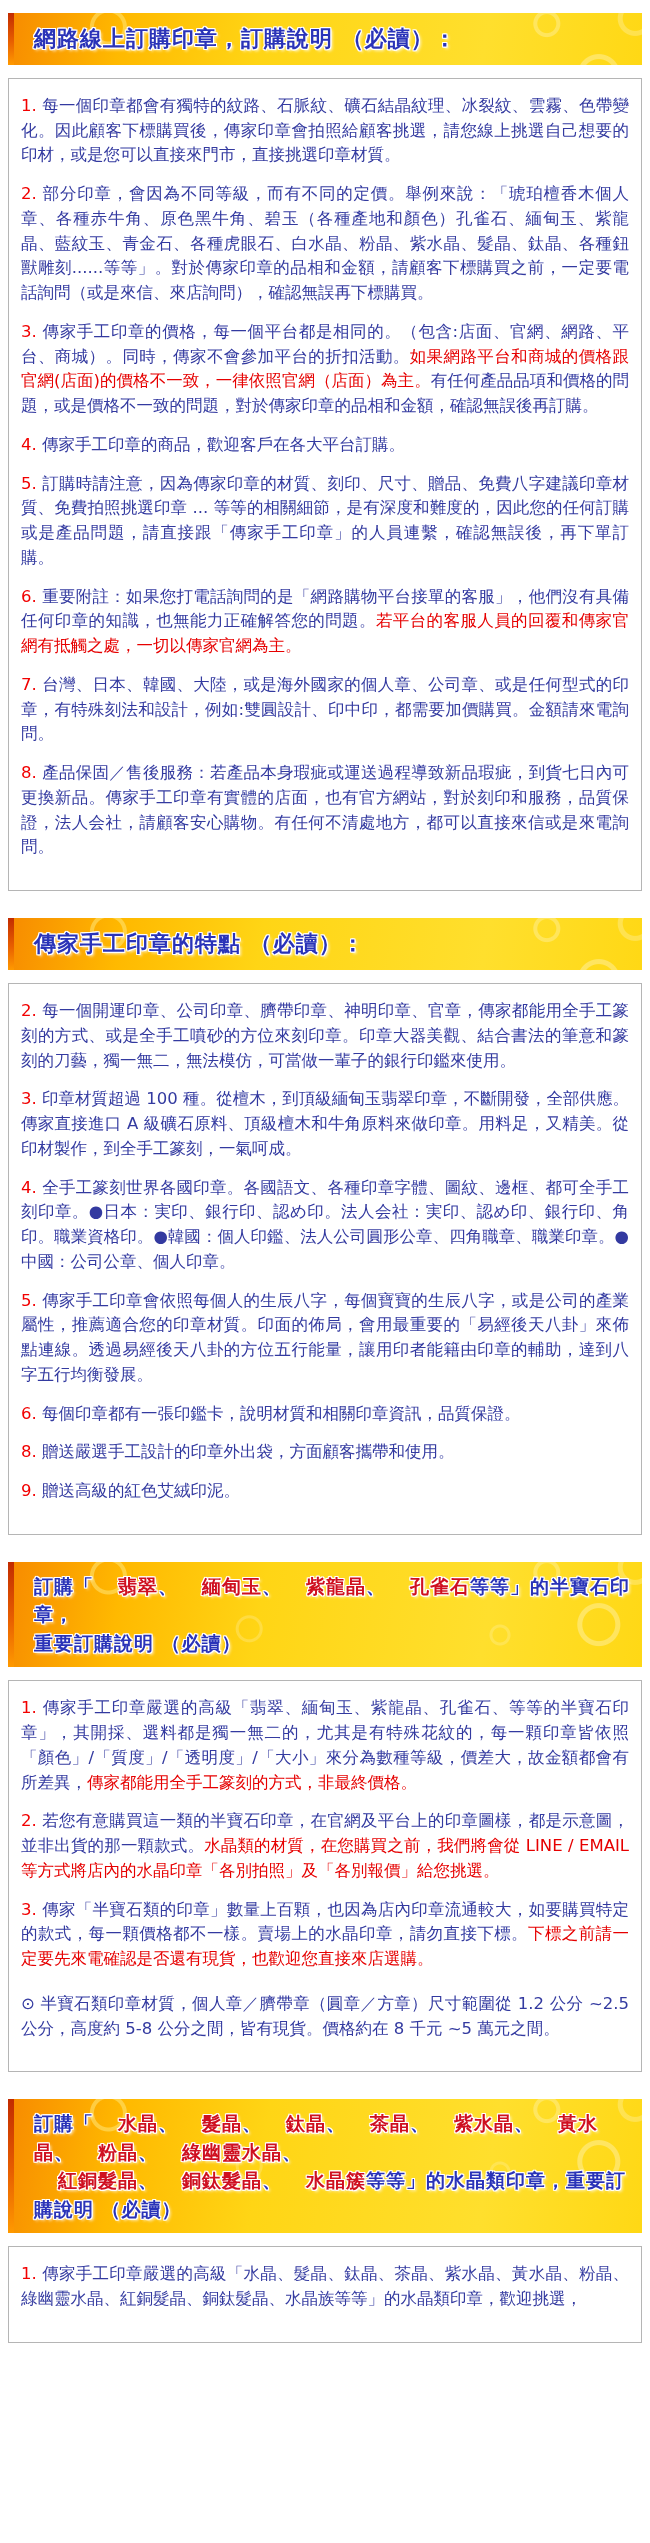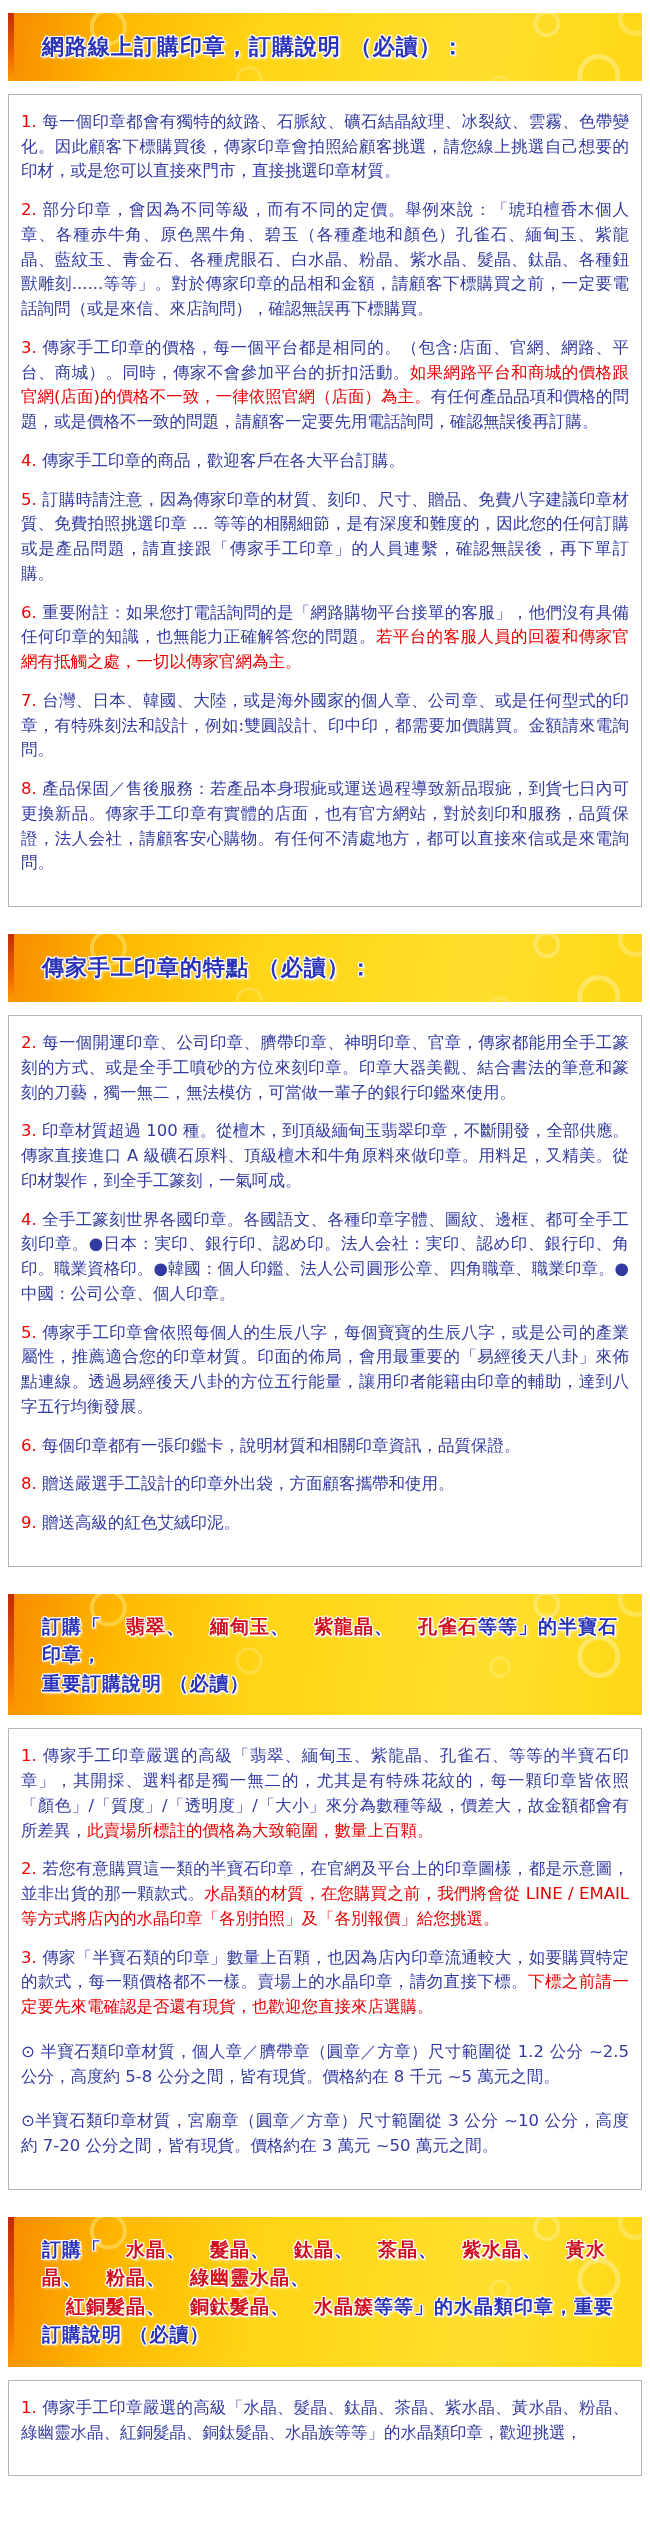--- a/index.html
+++ b/index.html
@@ -29,21 +29,21 @@
       radial-gradient(circle at 92% 18%, transparent 12px, rgba(255,255,255,.24) 13px, rgba(255,255,255,.24) 17px, transparent 18px),
       radial-gradient(circle at 40% 70%, transparent 7px,  rgba(255,255,255,.18) 8px,  rgba(255,255,255,.18) 10px, transparent 11px);
   }
   .banner::before{
     content:"";position:absolute;left:30px;top:-22px;width:320px;height:120px;pointer-events:none;
     background:
       radial-gradient(circle at 22% 30%, transparent 14px, rgba(255,230,120,.55) 15px, rgba(255,230,120,.55) 18px, transparent 19px),
       radial-gradient(circle at 66% 74%, transparent 10px, rgba(255,230,120,.45) 11px, rgba(255,230,120,.45) 13px, transparent 14px);
   }
   .title{
-    position:relative;z-index:2;margin:8px;font-weight:bold;letter-spacing:1px;line-height:1.45;
+    position:relative;z-index:2;margin:0;font-weight:bold;letter-spacing:1px;line-height:1.45;
   }
   .banner--lg .title{font-size:22px;}
   .banner--sm .title{font-size:19px;line-height:1.5;}
   .banner .seg-b{color:#2a33b8;}
   .banner .seg-r{color:#cf1020;padding-left:24px;}
   .banner .seg-b,.banner .seg-r{
     text-shadow:
       1px 0 0 #fff,-1px 0 0 #fff,0 1px 0 #fff,0 -1px 0 #fff,
       1px 1px 0 #fff,-1px -1px 0 #fff,1px -1px 0 #fff,-1px 1px 0 #fff,
       2px 2px 3px rgba(255,255,255,.85);
@@ -69,21 +69,21 @@
 <div class="page">
 
   <section class="block">
     <div class="banner banner--lg">
       <div class="stripe"></div>
       <h2 class="title"><span class="seg-b">網路線上訂購印章，訂購說明 （必讀）：</span></h2>
     </div>
     <div class="box">
         <p class="item"><span class="marker">1. </span><span class="seg-b">每一個印章都會有獨特的紋路、石脈紋、礦石結晶紋理、冰裂紋、雲霧、色帶變化。因此顧客下標購買後，傳家印章會拍照給顧客挑選，請您線上挑選自己想要的印材，或是您可以直接來門市，直接挑選印章材質。</span></p>
         <p class="item"><span class="marker">2. </span><span class="seg-b">部分印章，會因為不同等級，而有不同的定價。舉例來說：「琥珀檀香木個人章、各種赤牛角、原色黑牛角、碧玉（各種產地和顏色）孔雀石、緬甸玉、紫龍晶、藍紋玉、青金石、各種虎眼石、白水晶、粉晶、紫水晶、髮晶、鈦晶、各種鈕獸雕刻......等等」。對於傳家印章的品相和金額，請顧客下標購買之前，一定要電話詢問（或是來信、來店詢問），確認無誤再下標購買。</span></p>
-        <p class="item"><span class="marker">3. </span><span class="seg-b">傳家手工印章的價格，每一個平台都是相同的。（包含:店面、官網、網路、平台、商城）。同時，傳家不會參加平台的折扣活動。</span><span class="seg-r">如果網路平台和商城的價格跟官網(店面)的價格不一致，一律依照官網（店面）為主。</span><span class="seg-b">有任何產品品項和價格的問題，或是價格不一致的問題，請顧客一定要先用電話詢問，確認無誤後再訂購。</span></p>
+        <p class="item"><span class="marker">3. </span><span class="seg-b">傳家手工印章的價格，每一個平台都是相同的。（包含:店面、官網、網路、平台、商城）。同時，傳家不會參加平台的折扣活動。</span><span class="seg-r">如果網路平台和商城的價格跟官網(店面)的價格不一致，一律依照官網（店面）為主。</span><span class="seg-b">有任何產品品項和價格的問題，或是價格不一致的問題，對於傳家印章的品相和金額，確認無誤後再訂購。</span></p>
         <p class="item"><span class="marker">4. </span><span class="seg-b">傳家手工印章的商品，歡迎客戶在各大平台訂購。</span></p>
         <p class="item"><span class="marker">5. </span><span class="seg-b">訂購時請注意，因為傳家印章的材質、刻印、尺寸、贈品、免費八字建議印章材質、免費拍照挑選印章 ... 等等的相關細節，是有深度和難度的，因此您的任何訂購或是產品問題，請直接跟「傳家手工印章」的人員連繫，確認無誤後，再下單訂購。</span></p>
         <p class="item"><span class="marker">6. </span><span class="seg-b">重要附註：如果您打電話詢問的是「網路購物平台接單的客服」，他們沒有具備任何印章的知識，也無能力正確解答您的問題。</span><span class="seg-r">若平台的客服人員的回覆和傳家官網有抵觸之處，一切以傳家官網為主。</span></p>
         <p class="item"><span class="marker">7. </span><span class="seg-b">台灣、日本、韓國、大陸，或是海外國家的個人章、公司章、或是任何型式的印章，有特殊刻法和設計，例如:雙圓設計、印中印，都需要加價購買。金額請來電詢問。</span></p>
         <p class="item"><span class="marker">8. </span><span class="seg-b">產品保固／售後服務：若產品本身瑕疵或運送過程導致新品瑕疵，到貨七日內可更換新品。傳家手工印章有實體的店面，也有官方網站，對於刻印和服務，品質保證，法人会社，請顧客安心購物。有任何不清處地方，都可以直接來信或是來電詢問。</span></p>
       </div>
   </section>
 
   <section class="block">
     <div class="banner banner--lg">
@@ -100,25 +100,24 @@
         <p class="item"><span class="marker">9. </span><span class="seg-b">贈送高級的紅色艾絨印泥。</span></p>
       </div>
   </section>
 
   <section class="block">
     <div class="banner banner--sm">
       <div class="stripe"></div>
       <h2 class="title"><span class="seg-b">訂購「</span><span class="seg-r">翡翠</span><span class="seg-b">、</span><span class="seg-r">緬甸玉</span><span class="seg-b">、</span><span class="seg-r">紫龍晶</span><span class="seg-b">、</span><span class="seg-r">孔雀石</span><span class="seg-b">等等」的半寶石印章，</span><br><span class="seg-b">重要訂購說明 （必讀）</span></h2>
     </div>
     <div class="box">
-        <p class="item"><span class="marker">1. </span><span class="seg-b">傳家手工印章嚴選的高級「翡翠、緬甸玉、紫龍晶、孔雀石、等等的半寶石印章」，其開採、選料都是獨一無二的，尤其是有特殊花紋的，每一顆印章皆依照「顏色」/「質度」/「透明度」/「大小」來分為數種等級，價差大，故金額都會有所差異，</span><span class="seg-r">此賣場所標註的價格為大致範圍，數量上百顆。</span></p>
+        <p class="item"><span class="marker">1. </span><span class="seg-b">傳家手工印章嚴選的高級「翡翠、緬甸玉、紫龍晶、孔雀石、等等的半寶石印章」，其開採、選料都是獨一無二的，尤其是有特殊花紋的，每一顆印章皆依照「顏色」/「質度」/「透明度」/「大小」來分為數種等級，價差大，故金額都會有所差異，</span><span class="seg-r">傳家都能用全手工篆刻的方式，非最終價格。</span></p>
         <p class="item"><span class="marker">2. </span><span class="seg-b">若您有意購買這一類的半寶石印章，在官網及平台上的印章圖樣，都是示意圖，並非出貨的那一顆款式。</span><span class="seg-r">水晶類的材質，在您購買之前，我們將會從 LINE / EMAIL 等方式將店內的水晶印章「各別拍照」及「各別報價」給您挑選。</span></p>
         <p class="item"><span class="marker">3. </span><span class="seg-b">傳家「半寶石類的印章」數量上百顆，也因為店內印章流通較大，如要購買特定的款式，每一顆價格都不一樣。賣場上的水晶印章，請勿直接下標。</span><span class="seg-r">下標之前請一定要先來電確認是否還有現貨，也歡迎您直接來店選購。</span></p>
         <p class="item dot-item"><span class="seg-b">⊙ 半寶石類印章材質，個人章／臍帶章（圓章／方章）尺寸範圍從 1.2 公分 ~2.5 公分，高度約 5-8 公分之間，皆有現貨。價格約在 8 千元 ~5 萬元之間。</span></p>
-        <p class="item dot-item"><span class="seg-b">⊙半寶石類印章材質，宮廟章（圓章／方章）尺寸範圍從 3 公分 ~10 公分，高度約 7-20 公分之間，皆有現貨。價格約在 3 萬元 ~50 萬元之間。</span></p>
       </div>
   </section>
 
   <section class="block">
     <div class="banner banner--sm">
       <div class="stripe"></div>
       <h2 class="title"><span class="seg-b">訂購「</span><span class="seg-r">水晶</span><span class="seg-b">、</span><span class="seg-r">髮晶</span><span class="seg-b">、</span><span class="seg-r">鈦晶</span><span class="seg-b">、</span><span class="seg-r">茶晶</span><span class="seg-b">、</span><span class="seg-r">紫水晶</span><span class="seg-b">、</span><span class="seg-r">黃水晶</span><span class="seg-b">、</span><span class="seg-r">粉晶</span><span class="seg-b">、</span><span class="seg-r">綠幽靈水晶</span><span class="seg-b">、</span><br><span class="seg-r">紅銅髮晶</span><span class="seg-b">、</span><span class="seg-r">銅鈦髮晶</span><span class="seg-b">、</span><span class="seg-r">水晶簇</span><span class="seg-b">等等」的水晶類印章，重要訂購說明 （必讀）</span></h2>
     </div>
     <div class="box">
         <p class="item"><span class="marker">1. </span><span class="seg-b">傳家手工印章嚴選的高級「水晶、髮晶、鈦晶、茶晶、紫水晶、黃水晶、粉晶、綠幽靈水晶、紅銅髮晶、銅鈦髮晶、水晶族等等」的水晶類印章，歡迎挑選，</span></p>

